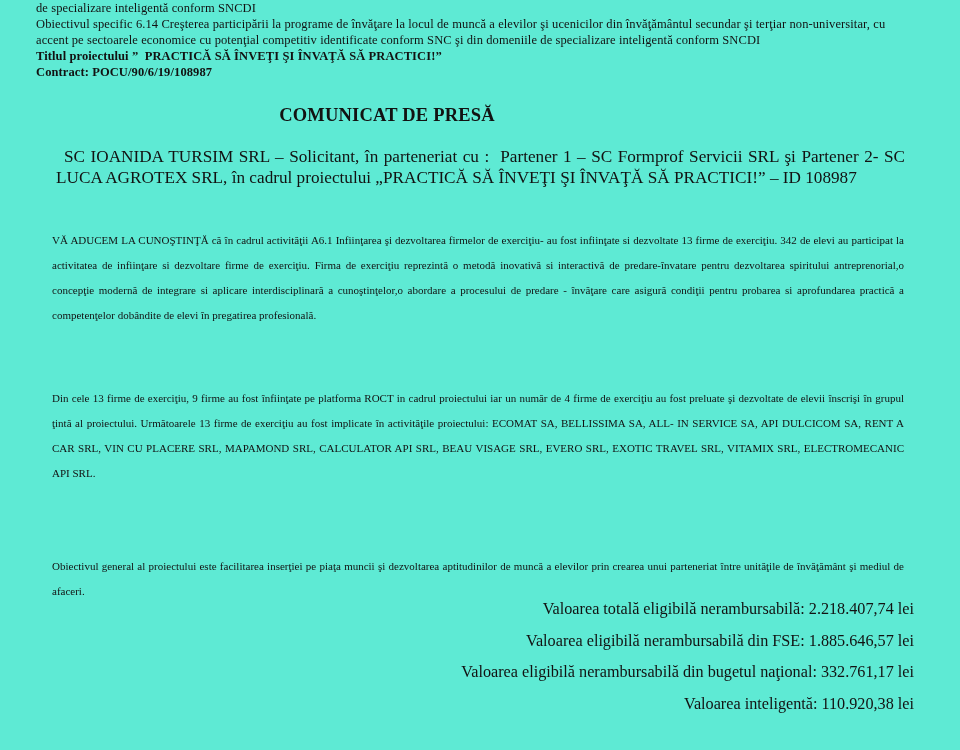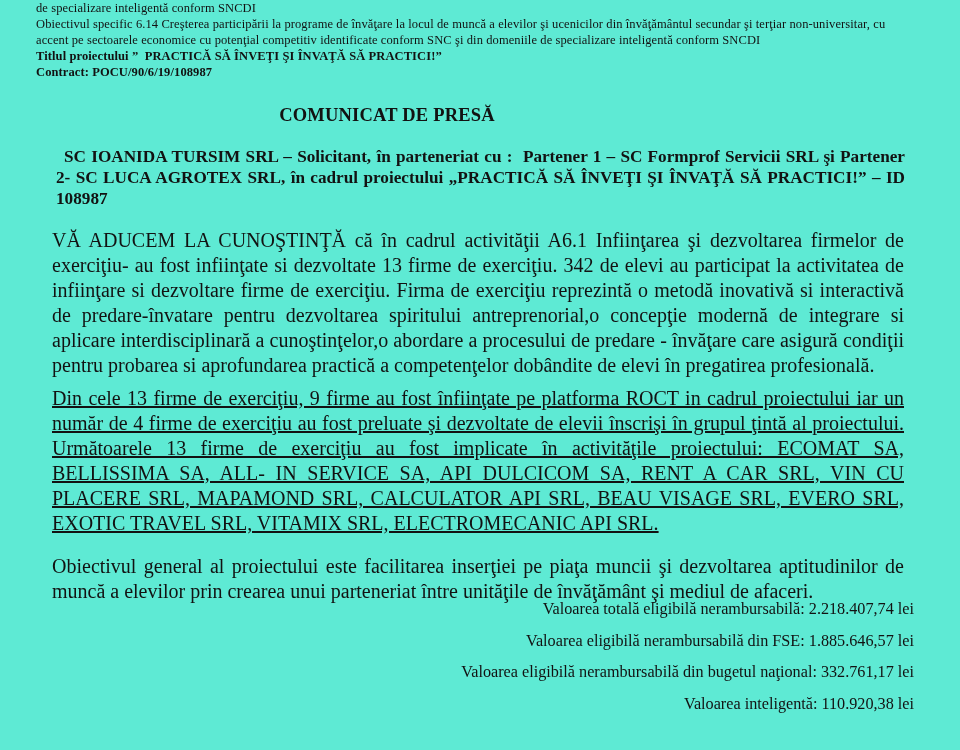--- a/index.html
+++ b/index.html
@@ -50,36 +50,36 @@
   }
   
   .intro {
     position: absolute;
     left: 56px;
     top: 146px;
     width: 849px;
     margin: 0;
     font-size: 17.2px;
     line-height: 21px;
-    font-weight: bold;
+    font-weight: normal;
     text-align: justify;
     text-indent: 8px;
   }
   
   .bodypar {
     position: absolute;
     left: 52px;
     width: 852px;
     margin: 0;
-    font-size: 20px;
+    font-size: 11px;
     line-height: 25px;
     text-align: justify;
   }
   .p1 { top: 228px; }
-  .p2 { top: 386px; text-decoration: underline; }
+  .p2 { top: 386px; }
   .p3 { top: 554px; }
   
   .values {
     position: absolute;
     left: 54px;
     top: 597px;
     width: 860px;
     font-size: 16.2px;
   }
   .values .vline {

